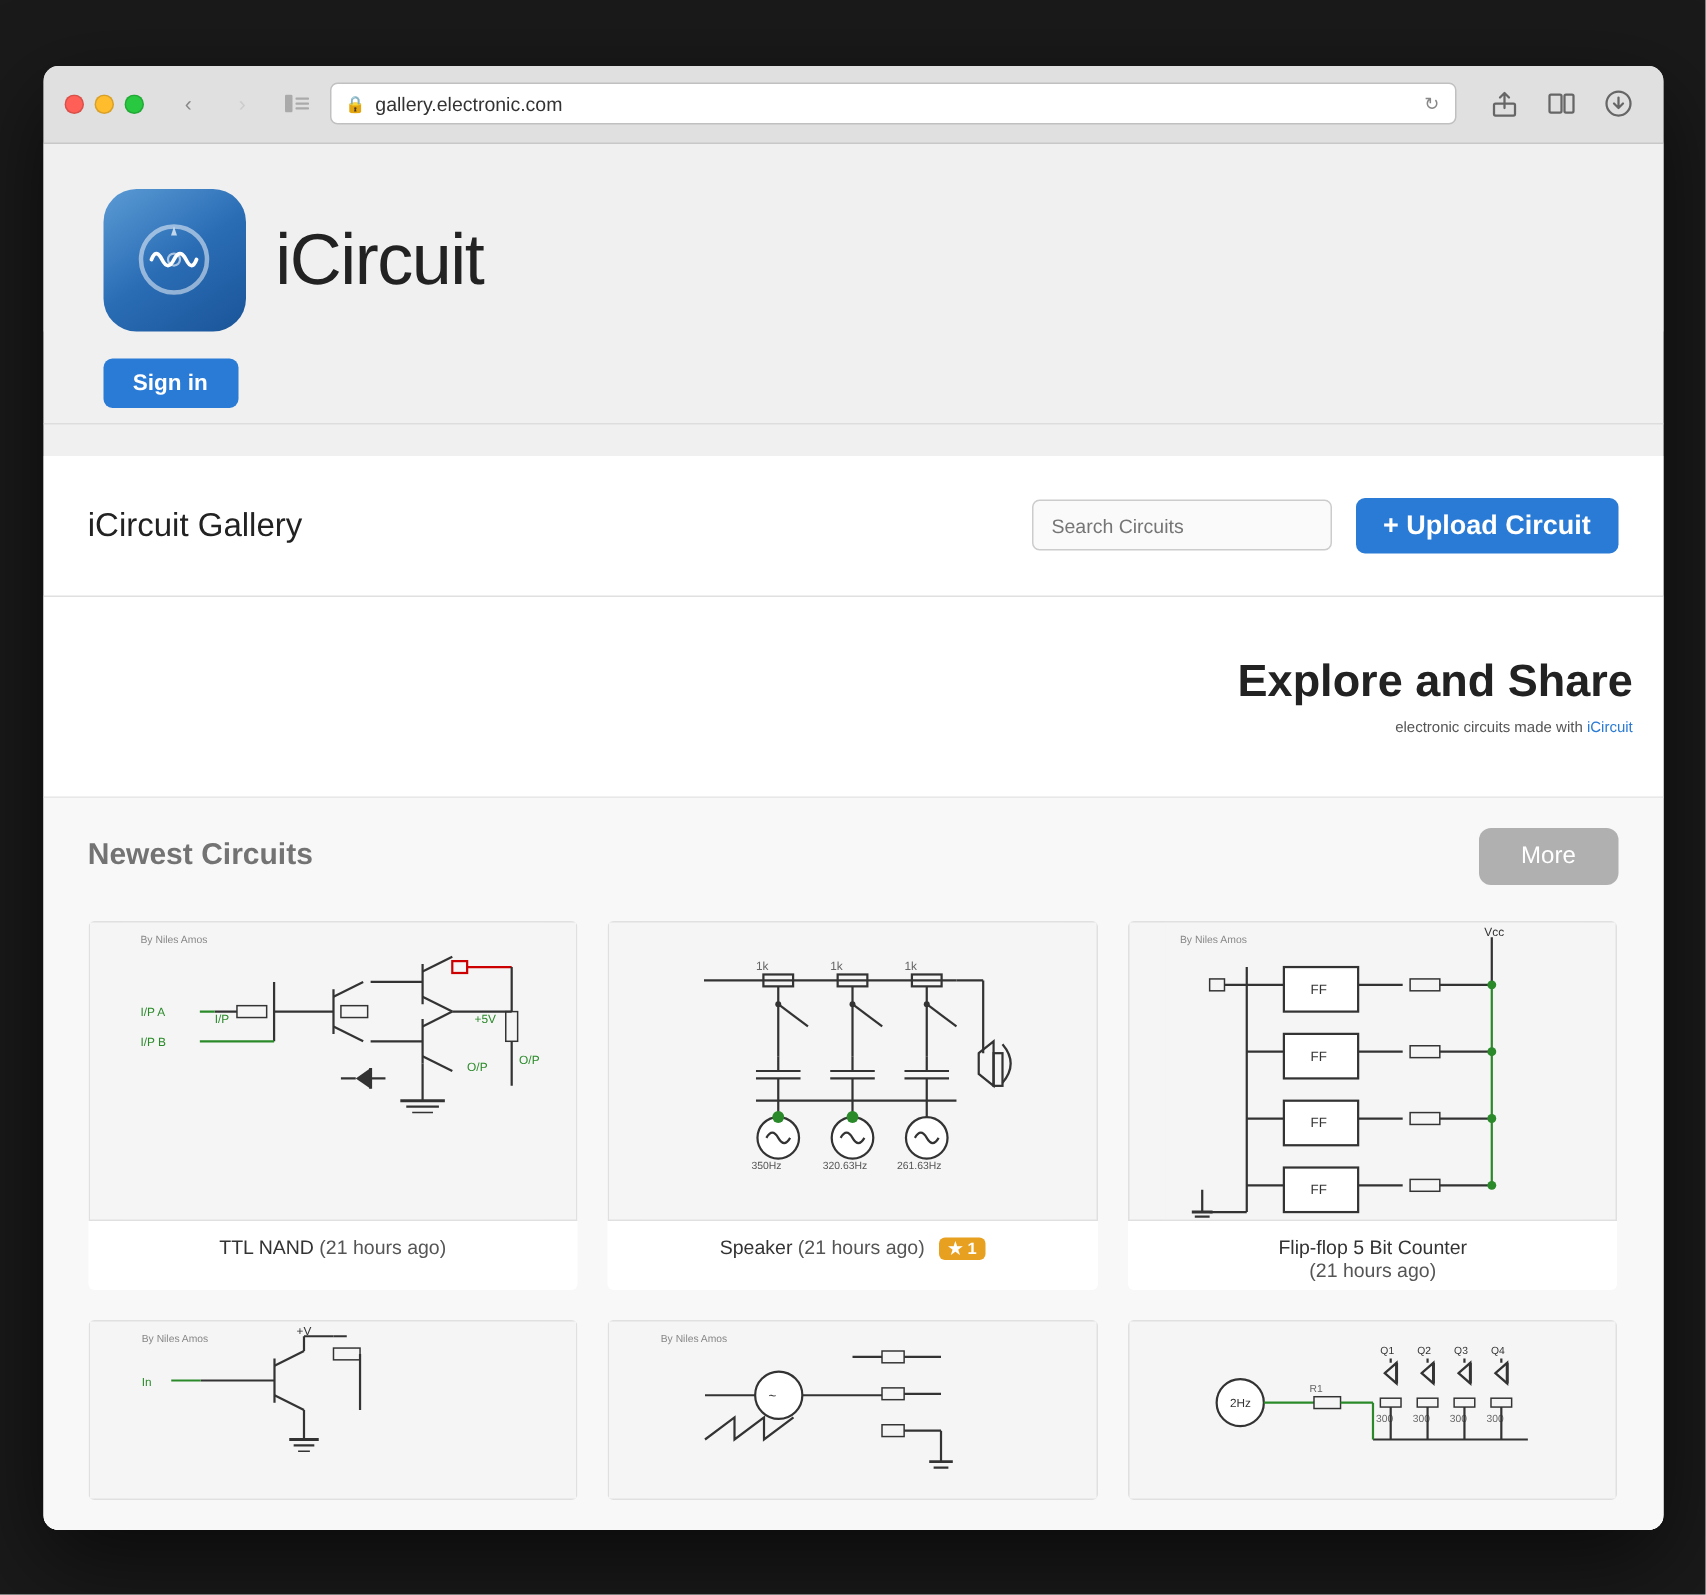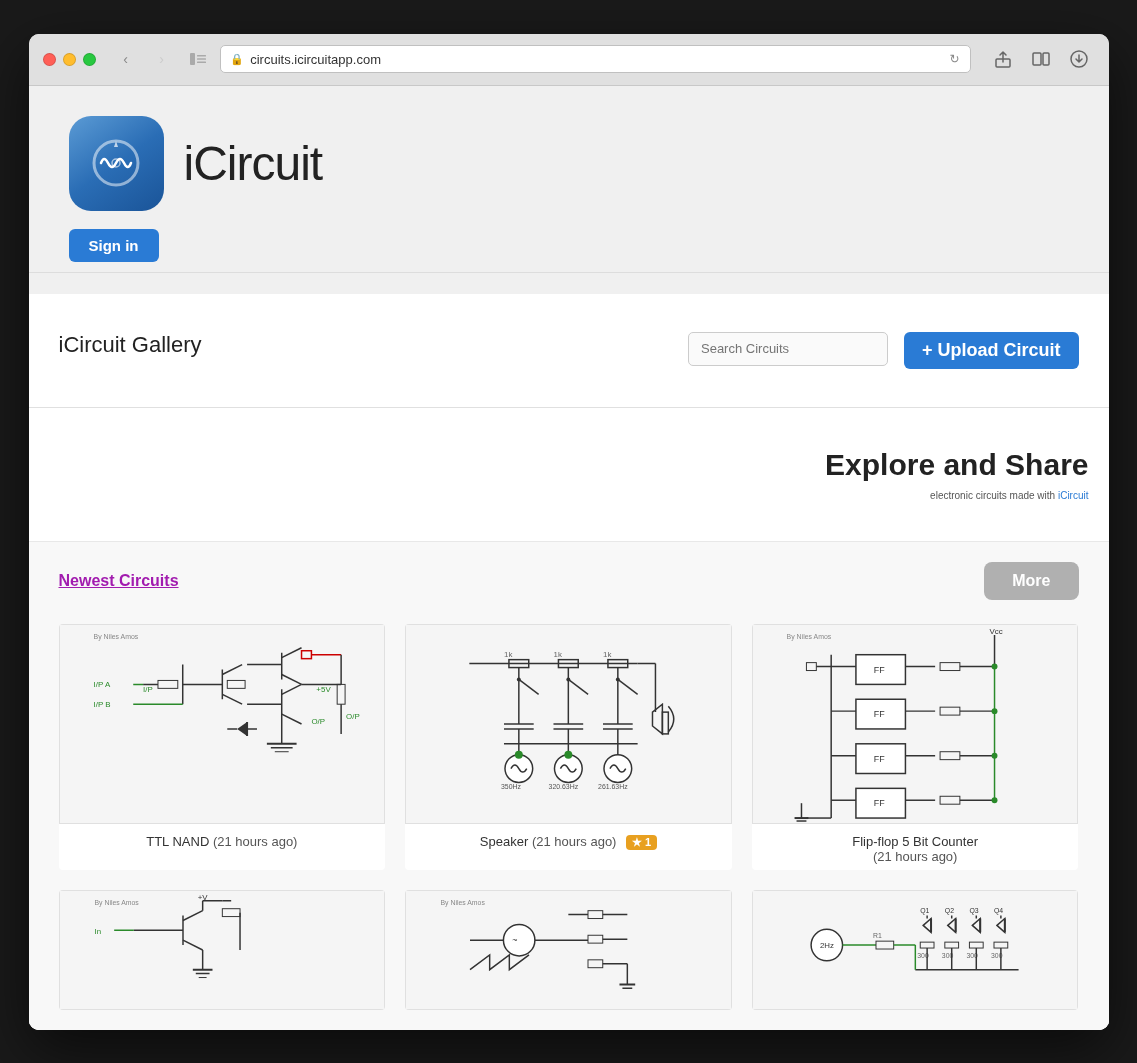--- a/index.html
+++ b/index.html
@@ -170,22 +170,23 @@
       cursor: pointer;
       margin-bottom: 10px;
     }
     
     .gallery-content {
       background: white;
       margin: 0;
       padding: 0;
     }
     .gallery-header {
-      padding: 38px 30px;
-      display: flex;
+      padding: 28px 30px;
+      display: flex;
+      align-items: center;
       border-bottom: 1px solid #e0e0e0;
       gap: 16px;
       margin-top: 21px;
     }
     .gallery-title {
       font-size: 22px;
       font-weight: 400;
       color: #222;
       flex: 1;
     }
@@ -236,34 +237,33 @@
       padding: 20px 30px;
       background: #f8f8f8;
       border-top: 1px solid #e8e8e8;
     }
     .circuits-header {
       display: flex;
       align-items: center;
       margin-bottom: 24px;
     }
     .circuits-heading {
-      font-size: 16px;
+      font-size: 20px;
       font-weight: 600;
-      color: #a21caf;
+      color: #737373;
       flex: 1;
-      text-decoration: underline;
     }
     .more-btn {
       background: #b0b0b0;
       color: white;
       border: none;
       border-radius: 8px;
       padding: 10px 28px;
       font-size: 16px;
-      font-weight: 700;
+      font-weight: 400;
       cursor: pointer;
     }
     .circuits-grid {
       display: grid;
       grid-template-columns: repeat(3, 1fr);
       gap: 20px;
     }
     .circuit-card {
       background: white;
       border-radius: 4px;
@@ -321,21 +321,21 @@
     <button class="sidebar-btn">
       <svg width="16" height="12" viewBox="0 0 16 12" fill="none">
         <rect x="0" y="0" width="5" height="12" rx="1" fill="#aaa"></rect>
         <rect x="7" y="2" width="9" height="1.5" rx="0.5" fill="#aaa"></rect>
         <rect x="7" y="5.25" width="9" height="1.5" rx="0.5" fill="#aaa"></rect>
         <rect x="7" y="8.5" width="9" height="1.5" rx="0.5" fill="#aaa"></rect>
       </svg>
     </button>
     <div class="address-bar">
       <span class="lock-icon">🔒</span>
-      <span>circuits.icircuitapp.com</span>
+      <span>gallery.electronic.com</span>
       <span class="reload-icon">↻</span>
     </div>
     <div class="toolbar-actions">
       <button class="toolbar-action-btn">
         <svg width="18" height="18" viewBox="0 0 18 18" fill="none">
           <rect x="2" y="9" width="14" height="8" rx="1" stroke="#666" stroke-width="1.5" fill="none"></rect>
           <path d="M9 2 L9 12 M6 5 L9 2 L12 5" stroke="#666" stroke-width="1.5" stroke-linecap="round" stroke-linejoin="round" fill="none"></path>
         </svg>
       </button>
       <button class="toolbar-action-btn">

